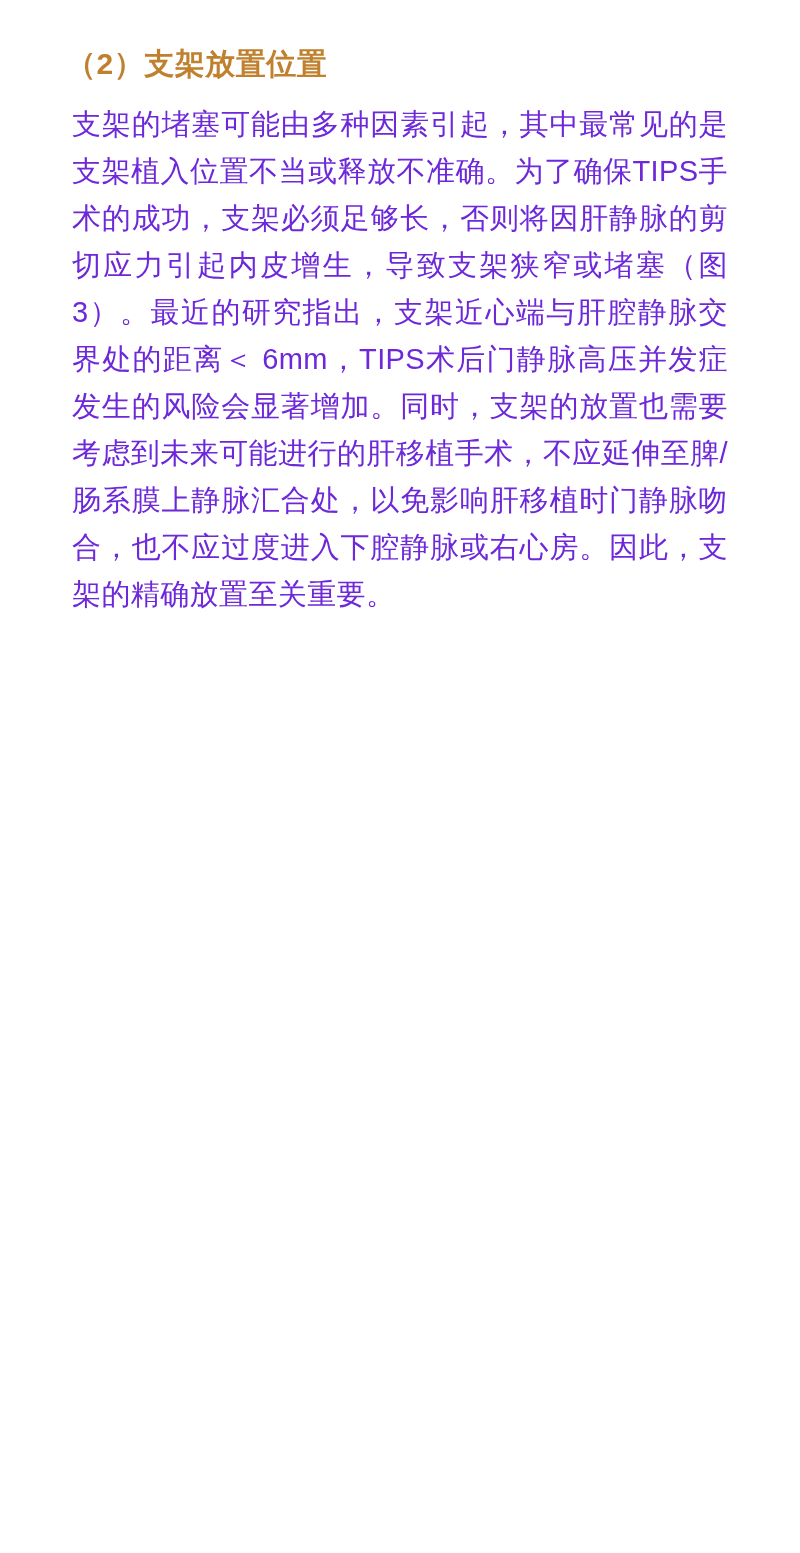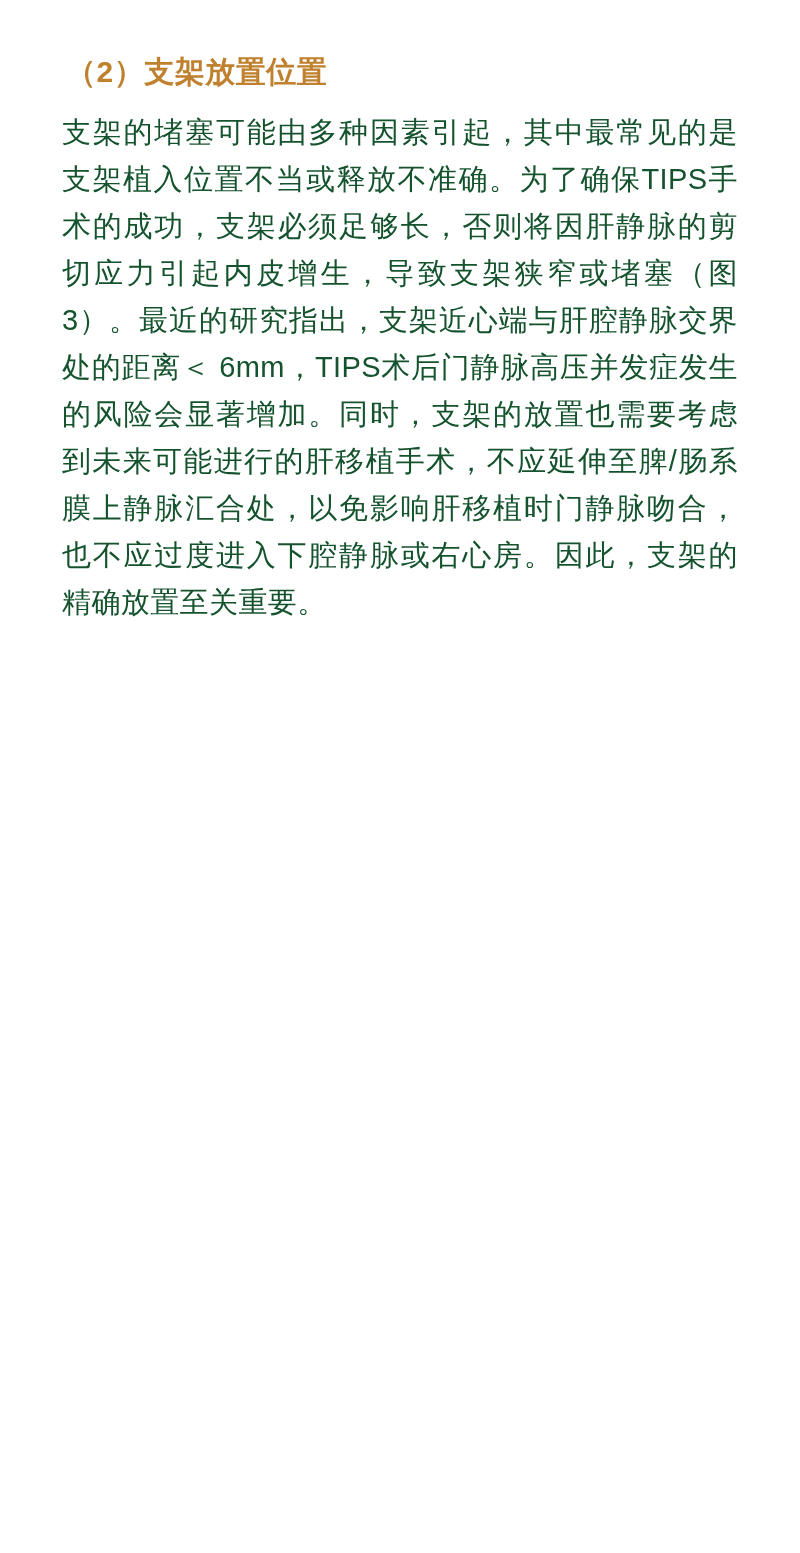--- a/index.html
+++ b/index.html
@@ -25,30 +25,30 @@
   }
   .section + .section {
     margin-top: 64px;
   }
   .heading {
     color: #c0812f;
     font-size: 30px;
     font-weight: bold;
     letter-spacing: 0.5px;
     line-height: 1.3;
-    margin: 12px 0 18px 10px;
+    margin: 4px 0 18px 10px;
   }
   .body-text {
-    color: #14532d;
+    color: #6d28d9;
     font-size: 29px;
     line-height: 1.62;
     letter-spacing: 0.4px;
     text-align: justify;
     text-justify: inter-character;
-    margin: 6px;
+    margin: 16px;
     font-weight: 400;
   }
 </style>
 </head>
 <body>
 
 <div class="page">
 
   <div class="section">
     <h2 class="heading">（2）支架放置位置</h2>

